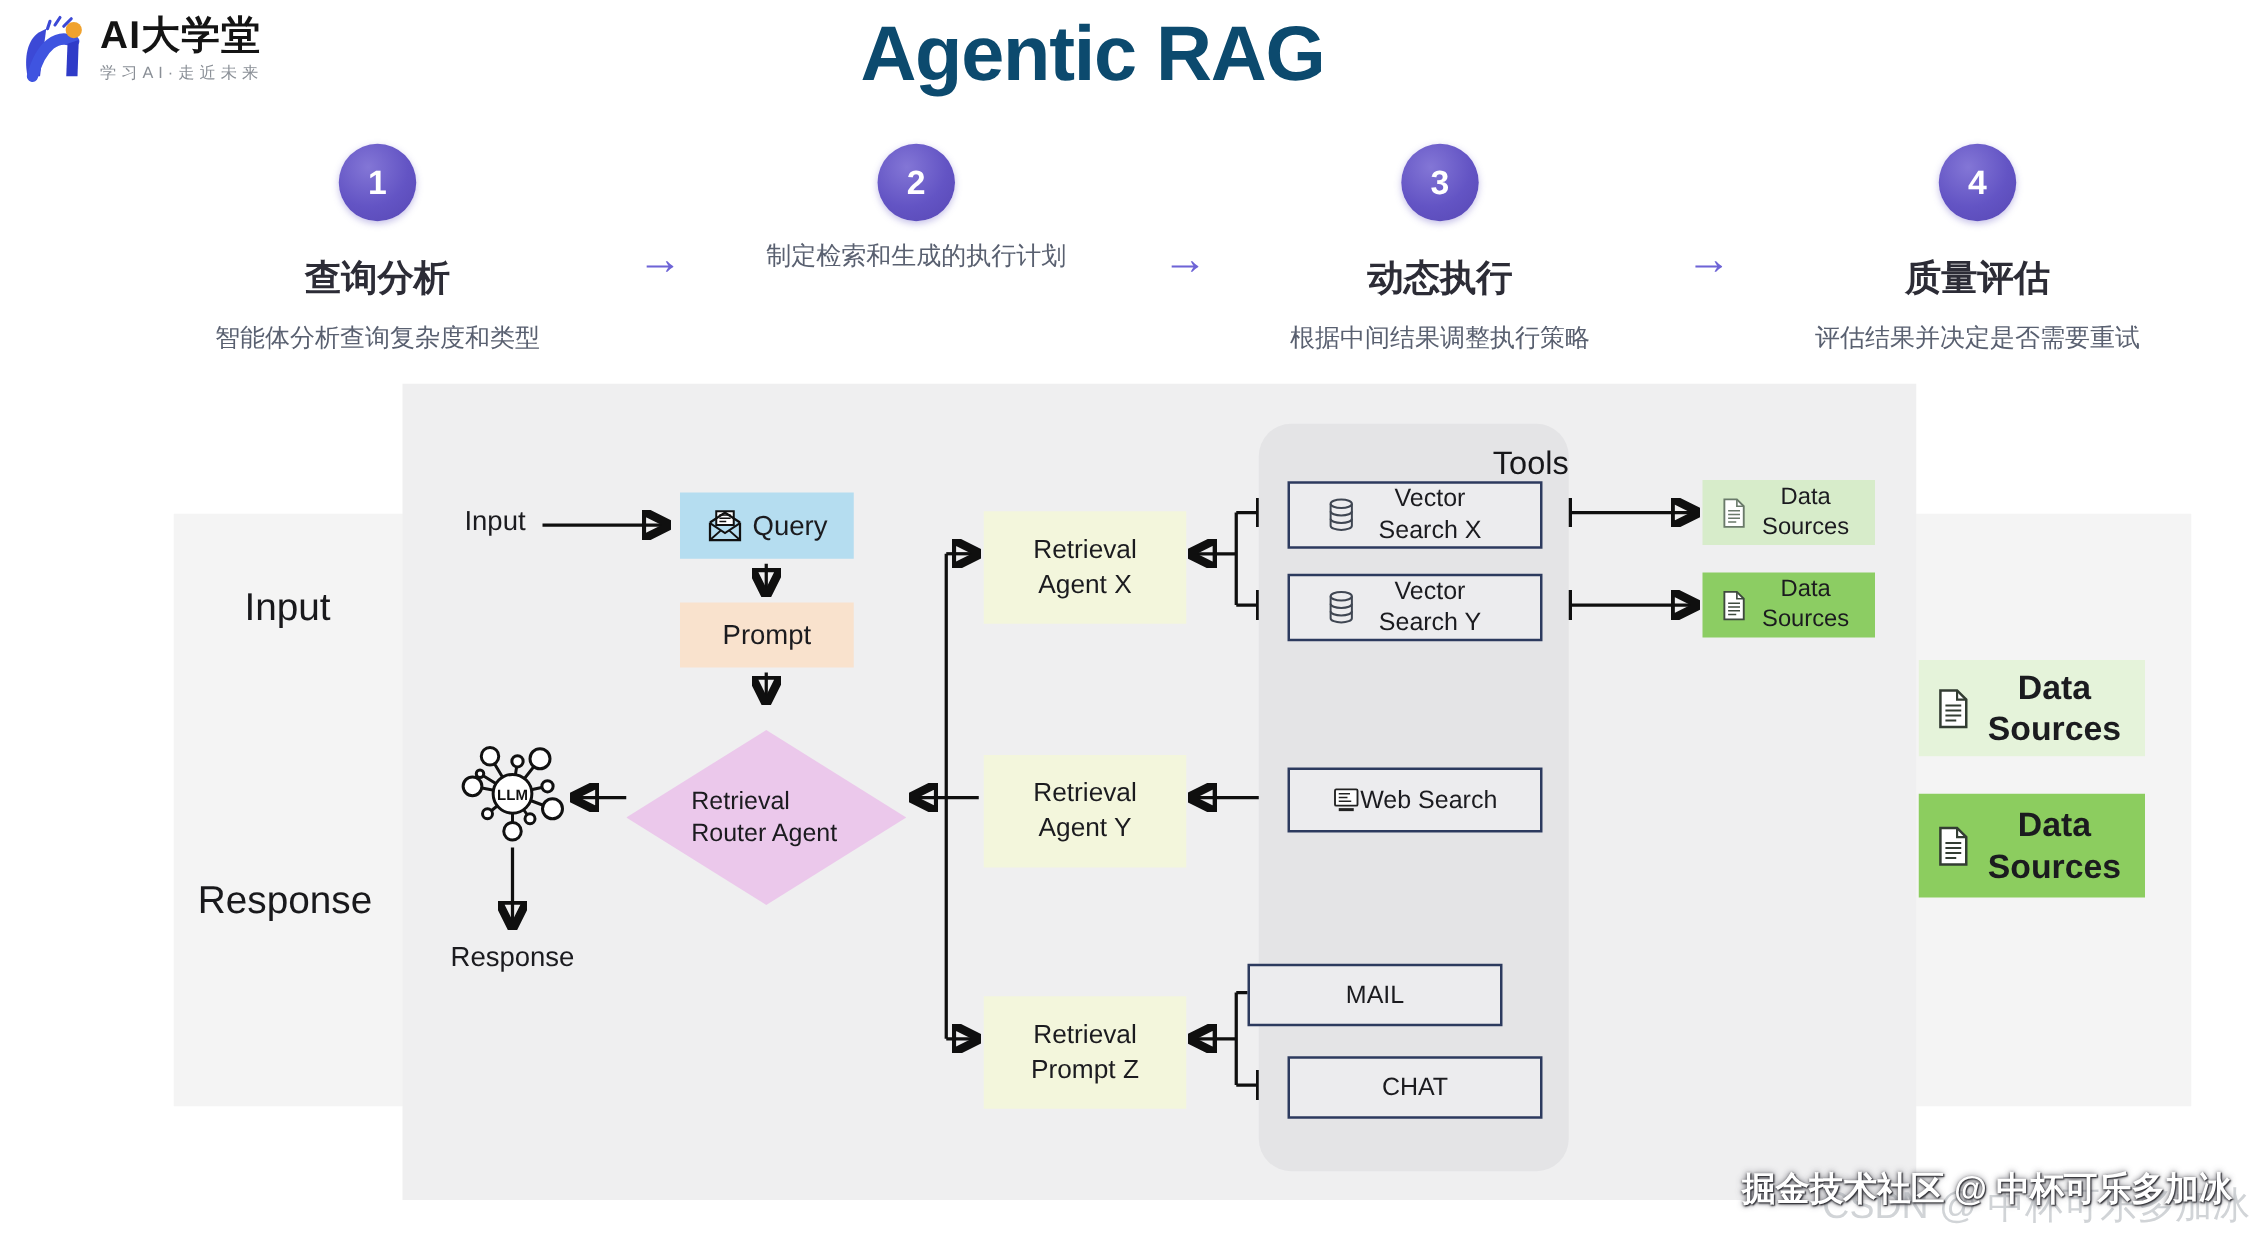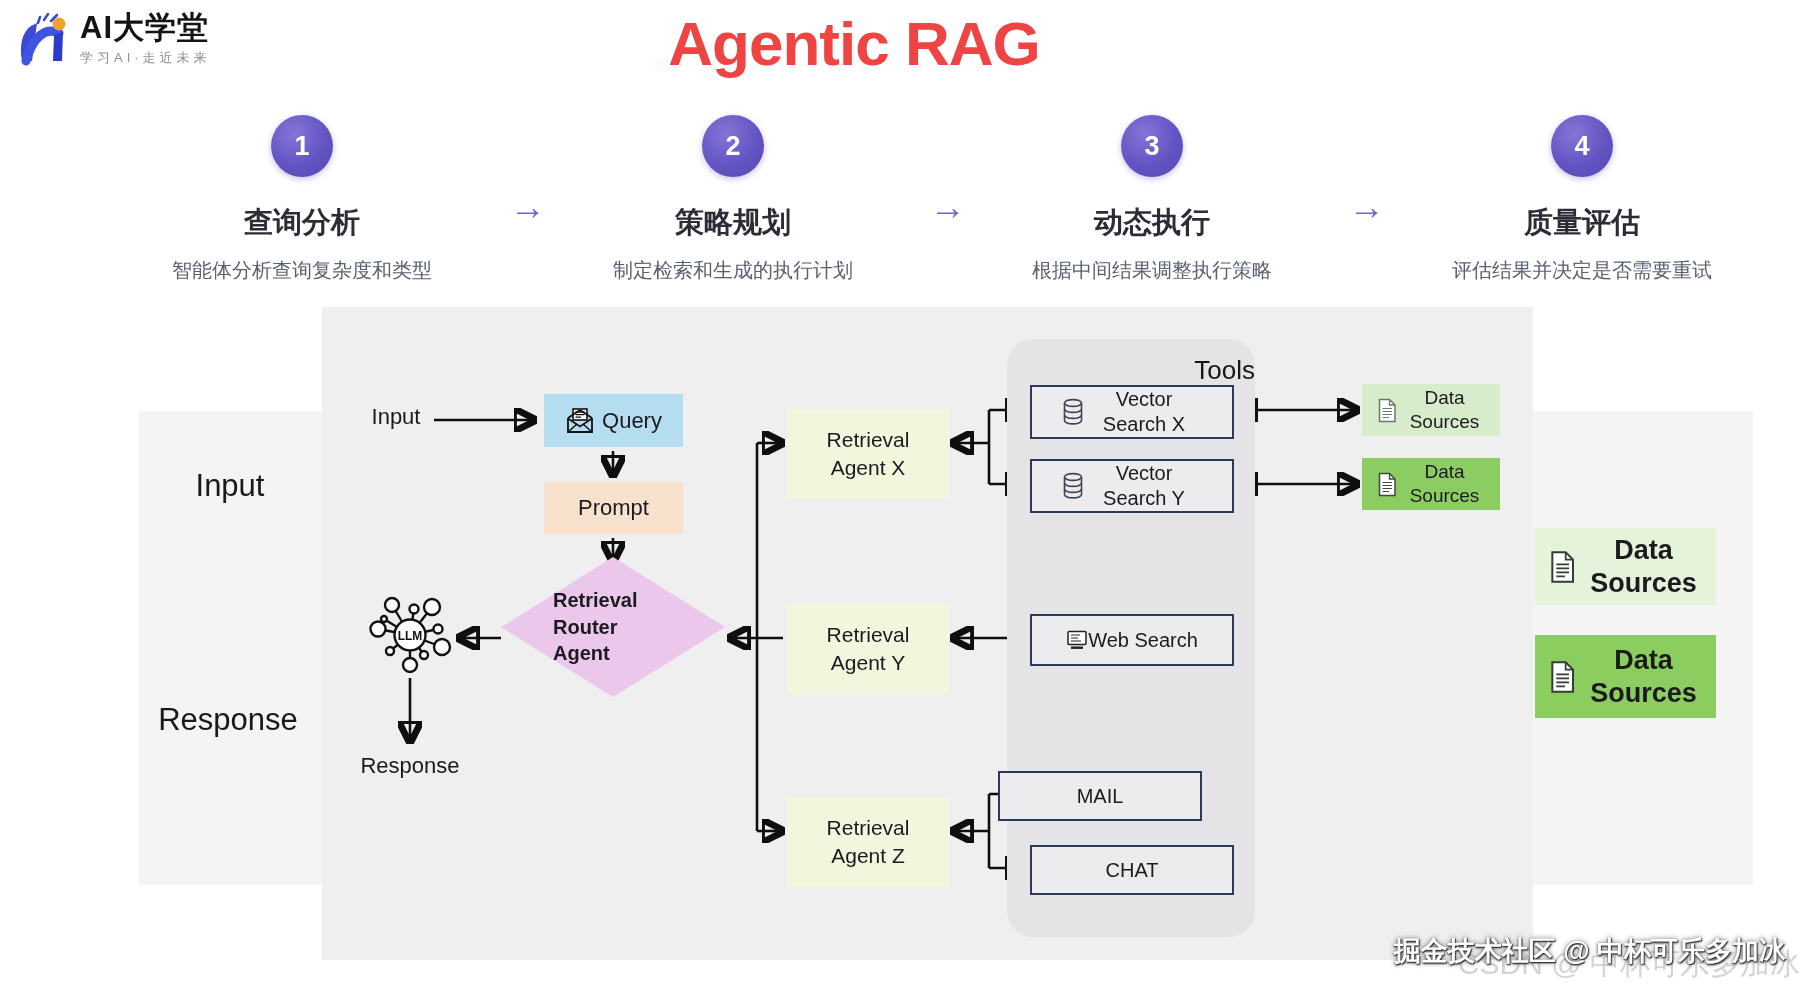--- a/index.html
+++ b/index.html
@@ -7,22 +7,22 @@
     position:relative;width:1808px;height:989px;overflow:hidden;
     font-family:"Liberation Sans","DejaVu Sans",sans-serif;color:#1b1b1f;
     background:#ffffff;
   }
   
   .logo{position:absolute;left:14px;top:12px;display:flex;align-items:flex-start;gap:8px;}
   .logo-texts{display:flex;flex-direction:column;}
   .brand-name{font-size:31px;font-weight:800;color:#141414;letter-spacing:1px;line-height:1.05;}
   .brand-tagline{font-size:13px;color:#8a8f96;letter-spacing:4px;margin-top:4px;}
   .page-title{
-    position:absolute;left:554px;top:8px;width:600px;text-align:center;
-    font-size:62px;font-weight:800;color:#ef4444;letter-spacing:-1px;
+    position:absolute;left:574px;top:8px;width:600px;text-align:center;
+    font-size:62px;font-weight:800;color:#0c4a6e;letter-spacing:-1px;
   }
   
   .step{position:absolute;width:340px;text-align:center;}
   .step-circle{
     width:62px;height:62px;border-radius:50%;margin:0 auto;
     background:radial-gradient(circle at 38% 30%,#8376d6,#6354c4 55%,#5747b4);
     display:flex;align-items:center;justify-content:center;
     color:#fff;font-size:27px;font-weight:700;
     box-shadow:0 2px 6px rgba(90,74,190,.35);
   }
@@ -36,21 +36,21 @@
   .lane-label-input{left:150px;top:468px;width:160px;text-align:center;}
   .lane-label-response{left:128px;top:702px;width:200px;text-align:center;}
   
   .connectors{position:absolute;left:0;top:0;pointer-events:none;}
   .connectors path{stroke:#0f0f0f;stroke-width:2.6;fill:none;}
   
   .node{position:absolute;display:flex;align-items:center;justify-content:center;text-align:center;}
   .node-input-label{left:336px;top:404px;width:120px;font-size:22px;}
   .node-query{left:544px;top:394px;width:139px;height:53px;background:#b5ddf0;gap:7px;font-size:22px;}
   .node-prompt{left:544px;top:482px;width:139px;height:52px;background:#f9e2cd;font-size:22px;}
-  .node-router{position:absolute;left:501px;top:557px;width:224px;height:140px;font-weight:bold;}
+  .node-router{position:absolute;left:501px;top:584px;width:224px;height:140px;}
   .diamond-shape{position:absolute;inset:0;background:#ebc8eb;
     clip-path:polygon(50% 0,100% 50%,50% 100%,0 50%);}
   .router-text{position:absolute;inset:0;display:flex;align-items:center;justify-content:center;
     font-size:20px;line-height:1.32;}
   .router-text span{width:120px;}
   .llm-wrap{position:absolute;left:362px;top:589px;width:96px;height:96px;}
   .node-response-label{left:330px;top:753px;width:160px;font-size:22px;}
   .agent-box{width:162px;height:90px;background:#f3f6dc;font-size:21px;line-height:1.32;margin-top:11px;}
   .agent-box span{width:110px;}
   .agent-x{left:787px;top:398px;}
@@ -106,21 +106,20 @@
   </div>
   <div class="page-title">Agentic RAG</div>
 
   <div class="step" style="left:132px;top:115px;">
     <div class="step-circle">1</div>
     <div class="step-title">查询分析</div>
     <div class="step-desc">智能体分析查询复杂度和类型</div>
   </div>
   <div class="step" style="left:563px;top:115px;">
     <div class="step-circle">2</div>
-    <div class="step-title">策略规划</div>
     <div class="step-desc">制定检索和生成的执行计划</div>
   </div>
   <div class="step" style="left:982px;top:115px;">
     <div class="step-circle">3</div>
     <div class="step-title">动态执行</div>
     <div class="step-desc">根据中间结果调整执行策略</div>
   </div>
   <div class="step" style="left:1412px;top:115px;">
     <div class="step-circle">4</div>
     <div class="step-title">质量评估</div>
@@ -213,21 +212,21 @@
 
   <div class="node node-response-label">Response</div>
 
   <div class="node agent-box agent-x">
     <span>Retrieval Agent X</span>
   </div>
   <div class="node agent-box agent-y">
     <span>Retrieval Agent Y</span>
   </div>
   <div class="node agent-box agent-z">
-    <span>Retrieval Agent Z</span>
+    <span>Retrieval Prompt Z</span>
   </div>
 
   <div class="tools-panel"></div>
   <div class="tools-title">Tools</div>
 
   <div class="node tool-box vector-x">
     <svg class="icon" width="24" height="28" viewBox="0 0 24 28">
       <g stroke="#3f4652" stroke-width="1.6" fill="none">
         <ellipse cx="12" cy="5" rx="8.5" ry="3.4"></ellipse>
         <path d="M3.5,5 v17.5 c0,1.9 3.8,3.4 8.5,3.4 s8.5,-1.5 8.5,-3.4 V5"></path>

